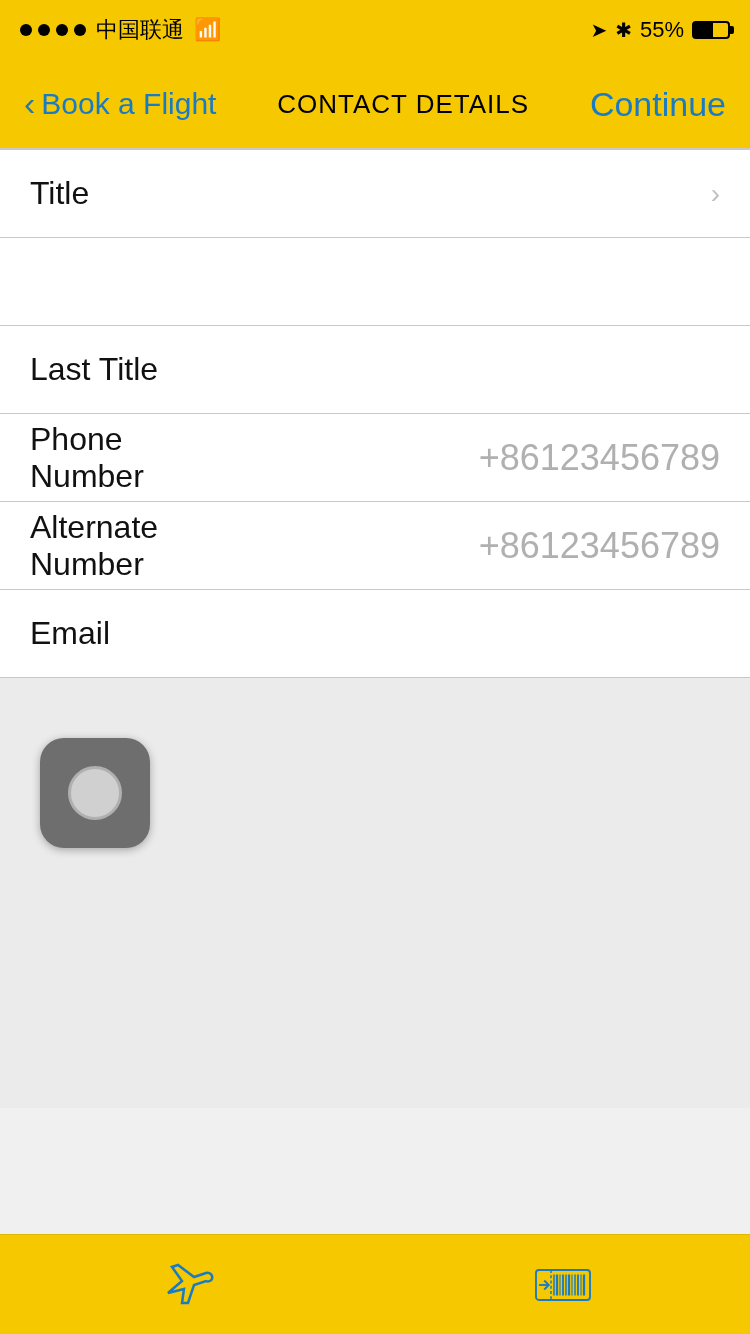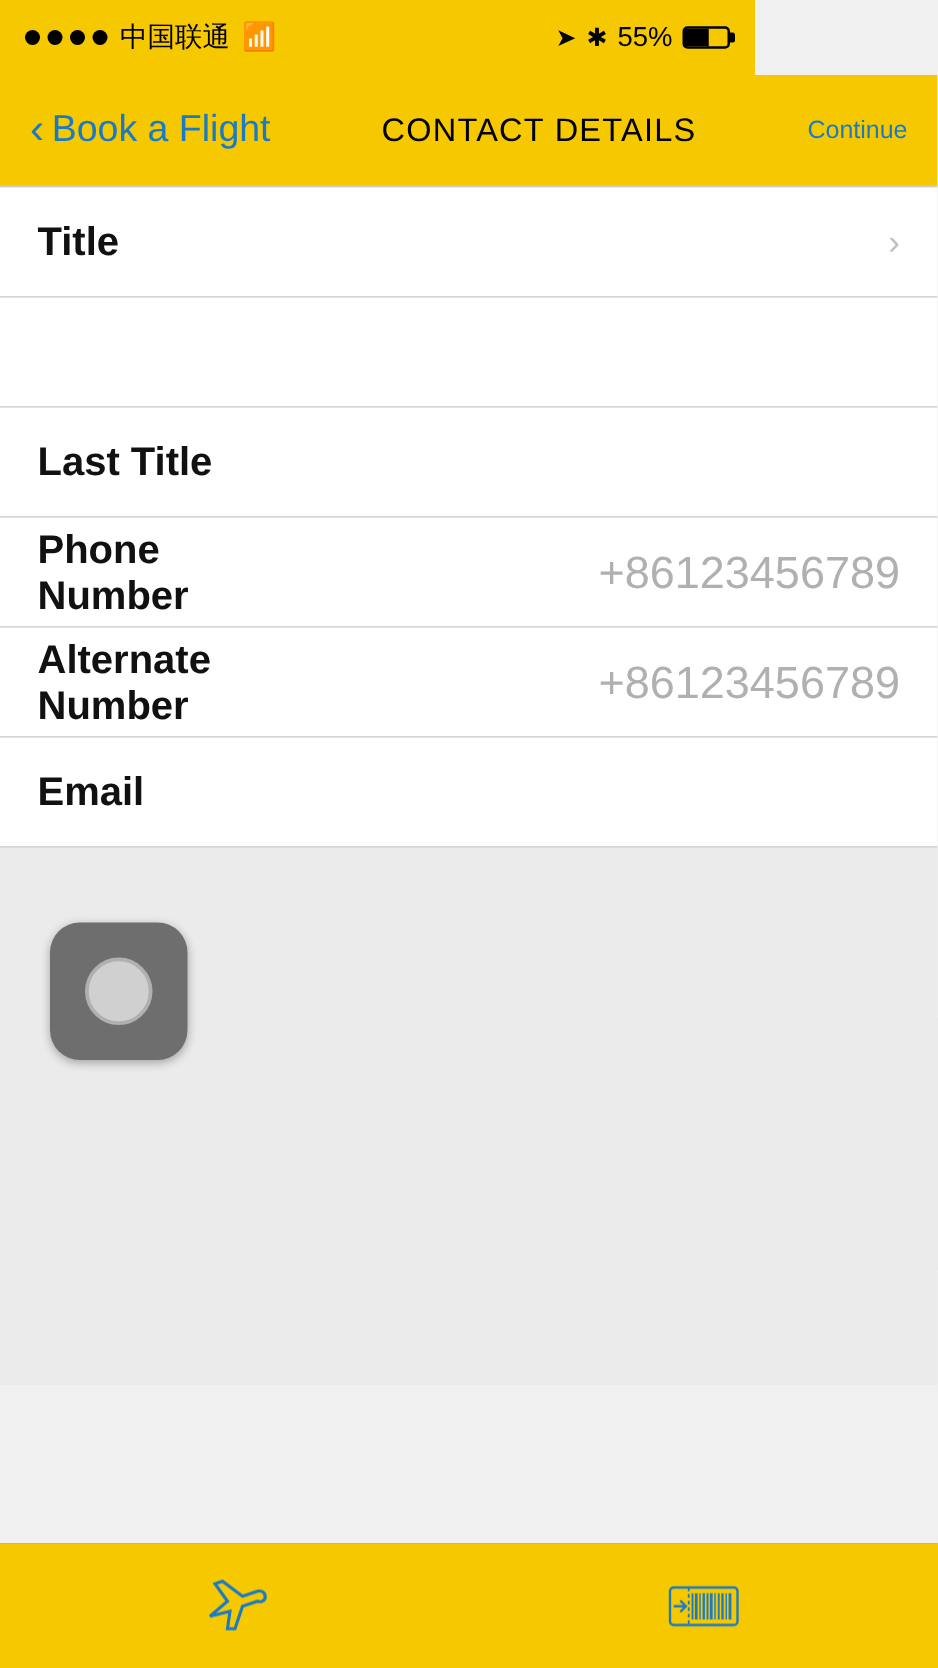--- a/index.html
+++ b/index.html
@@ -8,21 +8,21 @@
     body {
       width: 750px;
       min-height: 1334px;
       font-family: -apple-system, 'Helvetica Neue', Helvetica, Arial, sans-serif;
       background: #f0f0f0;
       overflow-x: hidden;
     }
 
     
     .status-bar {
-      width: 604px;
+      width: 750px;
       height: 60px;
       background: #f5c800;
       display: flex;
       align-items: center;
       justify-content: space-between;
       padding: 0 20px;
       font-size: 24px;
       color: #000;
     }
     .status-left {
@@ -90,21 +90,21 @@
     }
     .nav-back-label { font-size: 30px; }
     .nav-title {
       font-size: 26px;
       font-weight: 400;
       color: #000000;
       letter-spacing: 1px;
     }
     .nav-continue {
       color: #1a7bc4;
-      font-size: 20px;
+      font-size: 34px;
       cursor: pointer;
     }
 
     
     .top-separator {
       width: 750px;
       height: 2px;
       background: #c8c8c8;
     }
 
@@ -120,21 +120,21 @@
       justify-content: space-between;
       min-height: 88px;
       padding: 0 30px;
       border-bottom: 1px solid #c8c8c8;
       position: relative;
     }
 
     .form-label {
       font-size: 32px;
       color: #111;
-      font-weight: 700;
+      font-weight: 400;
     }
 
     .form-input {
       border: none;
       outline: none;
       font-size: 36px;
       color: #111;
       text-align: right;
       flex: 1;
       margin-left: 20px;

